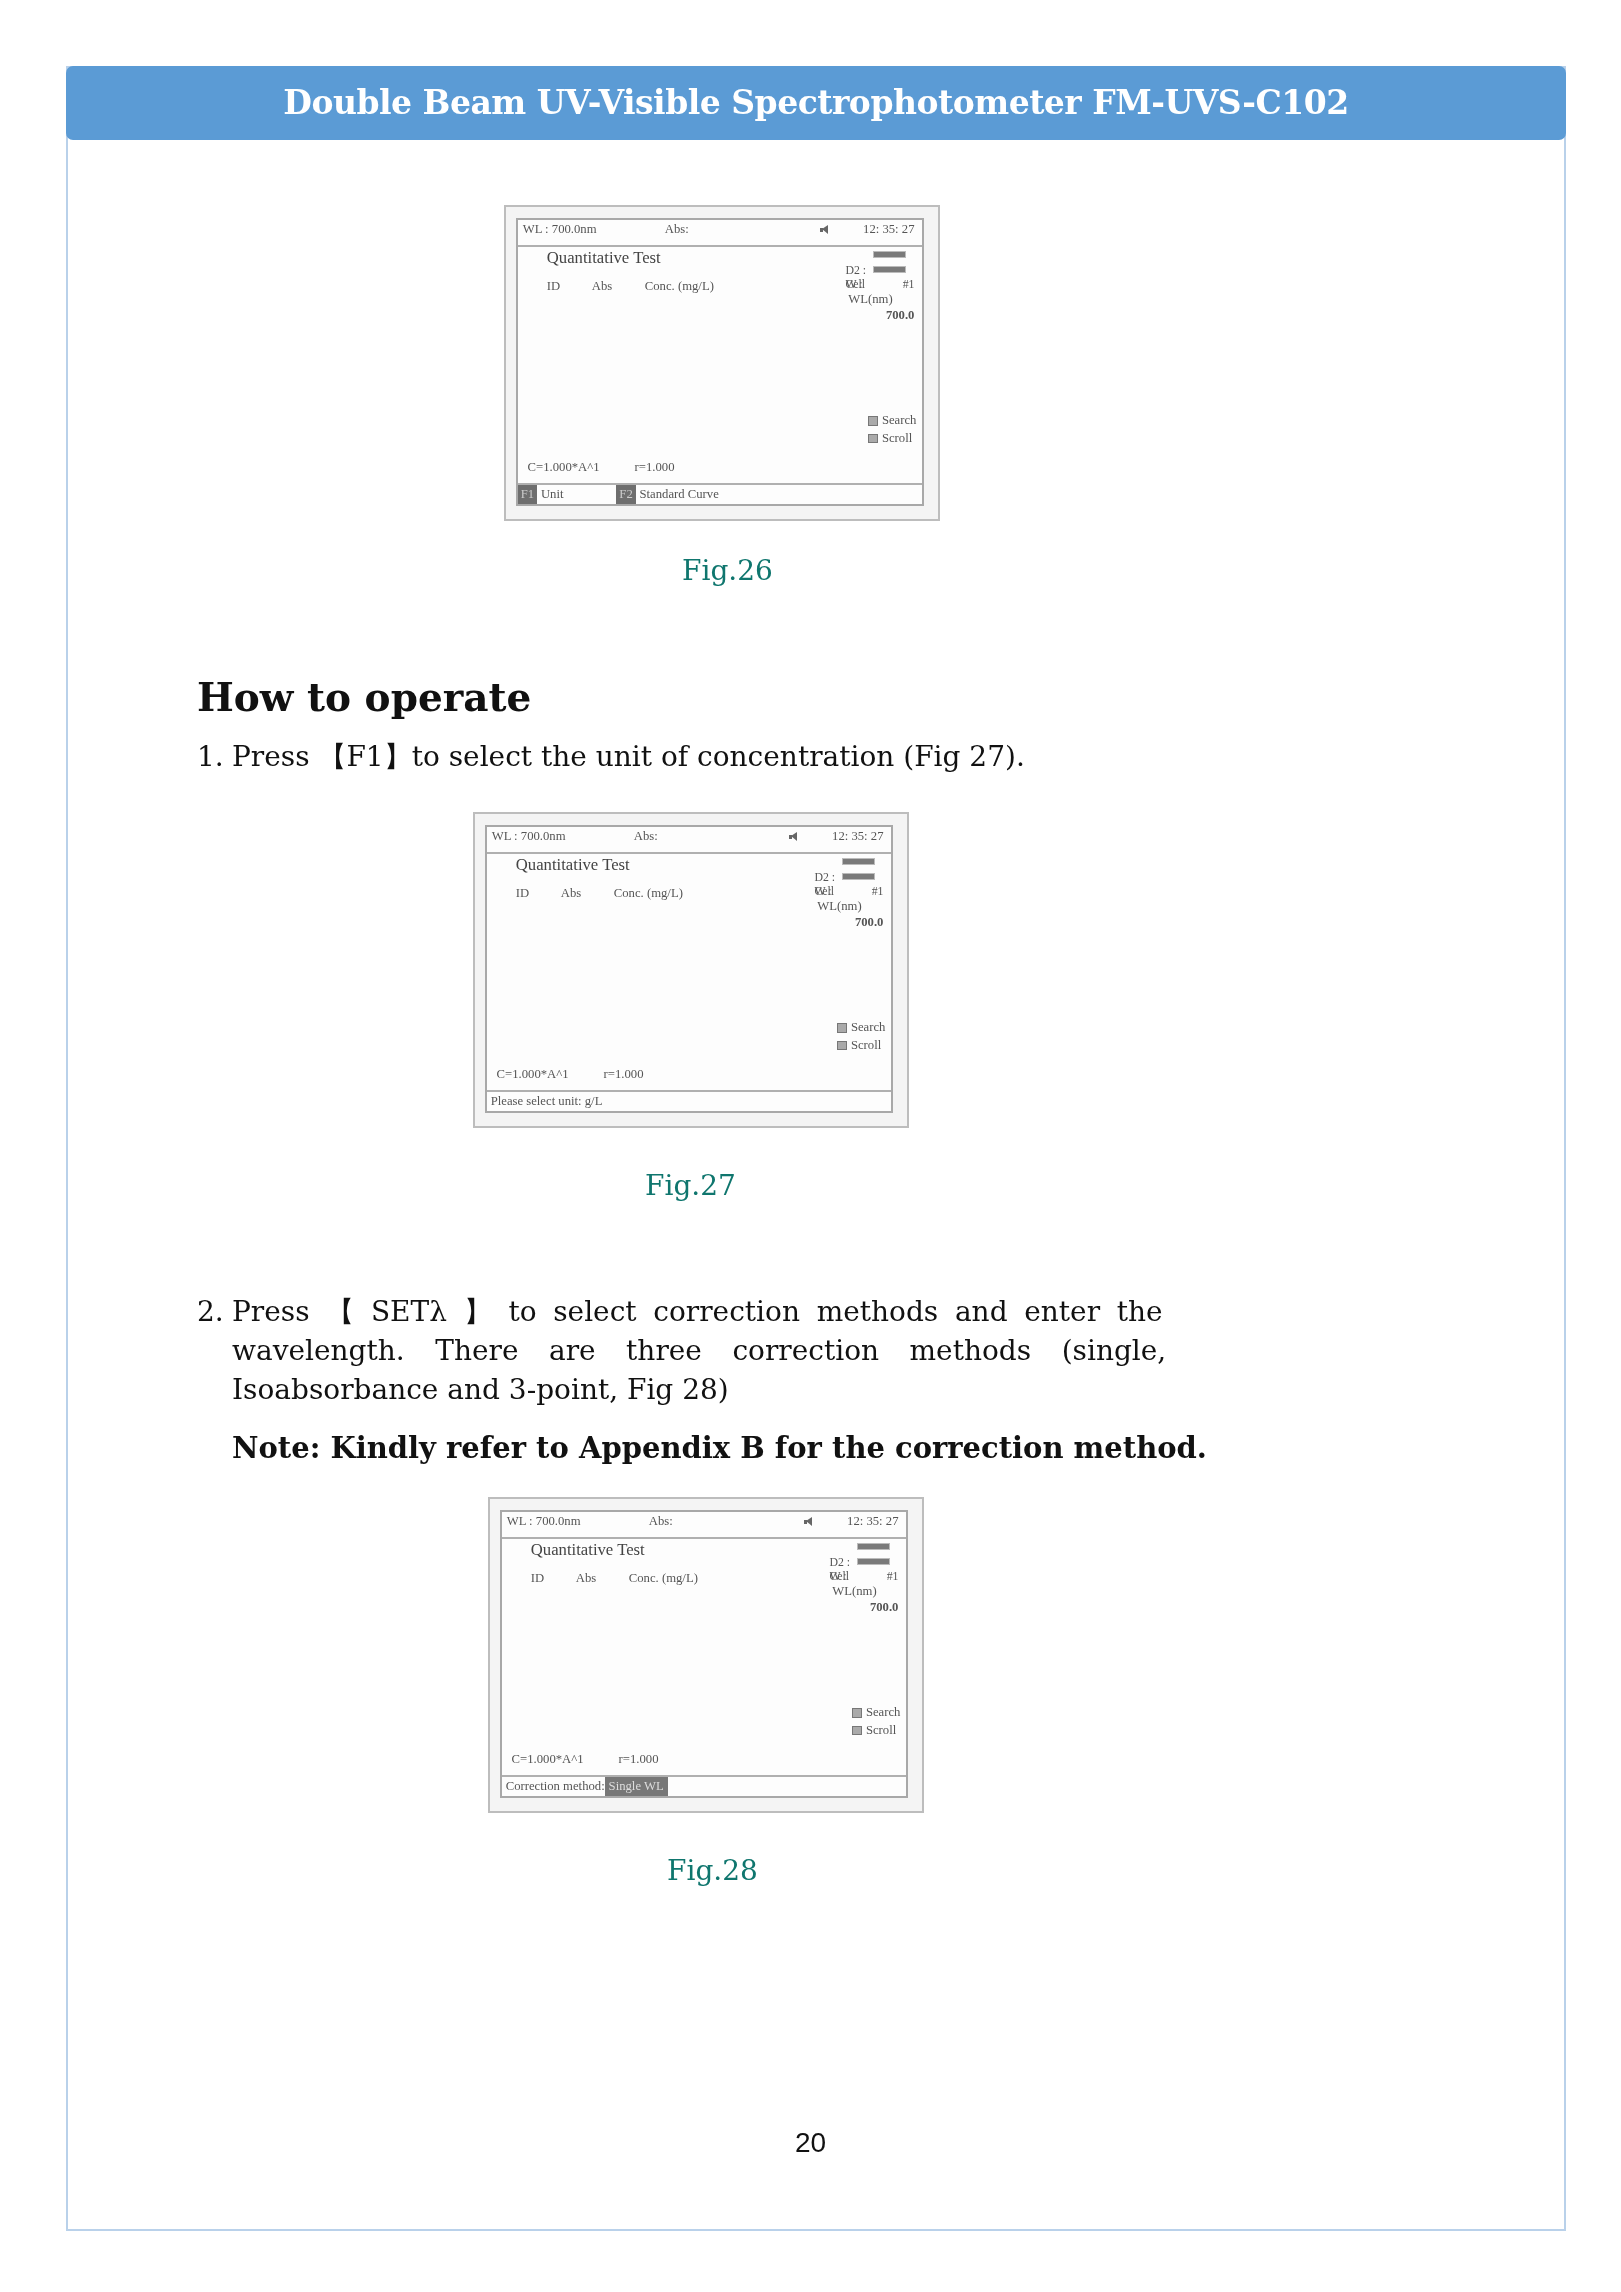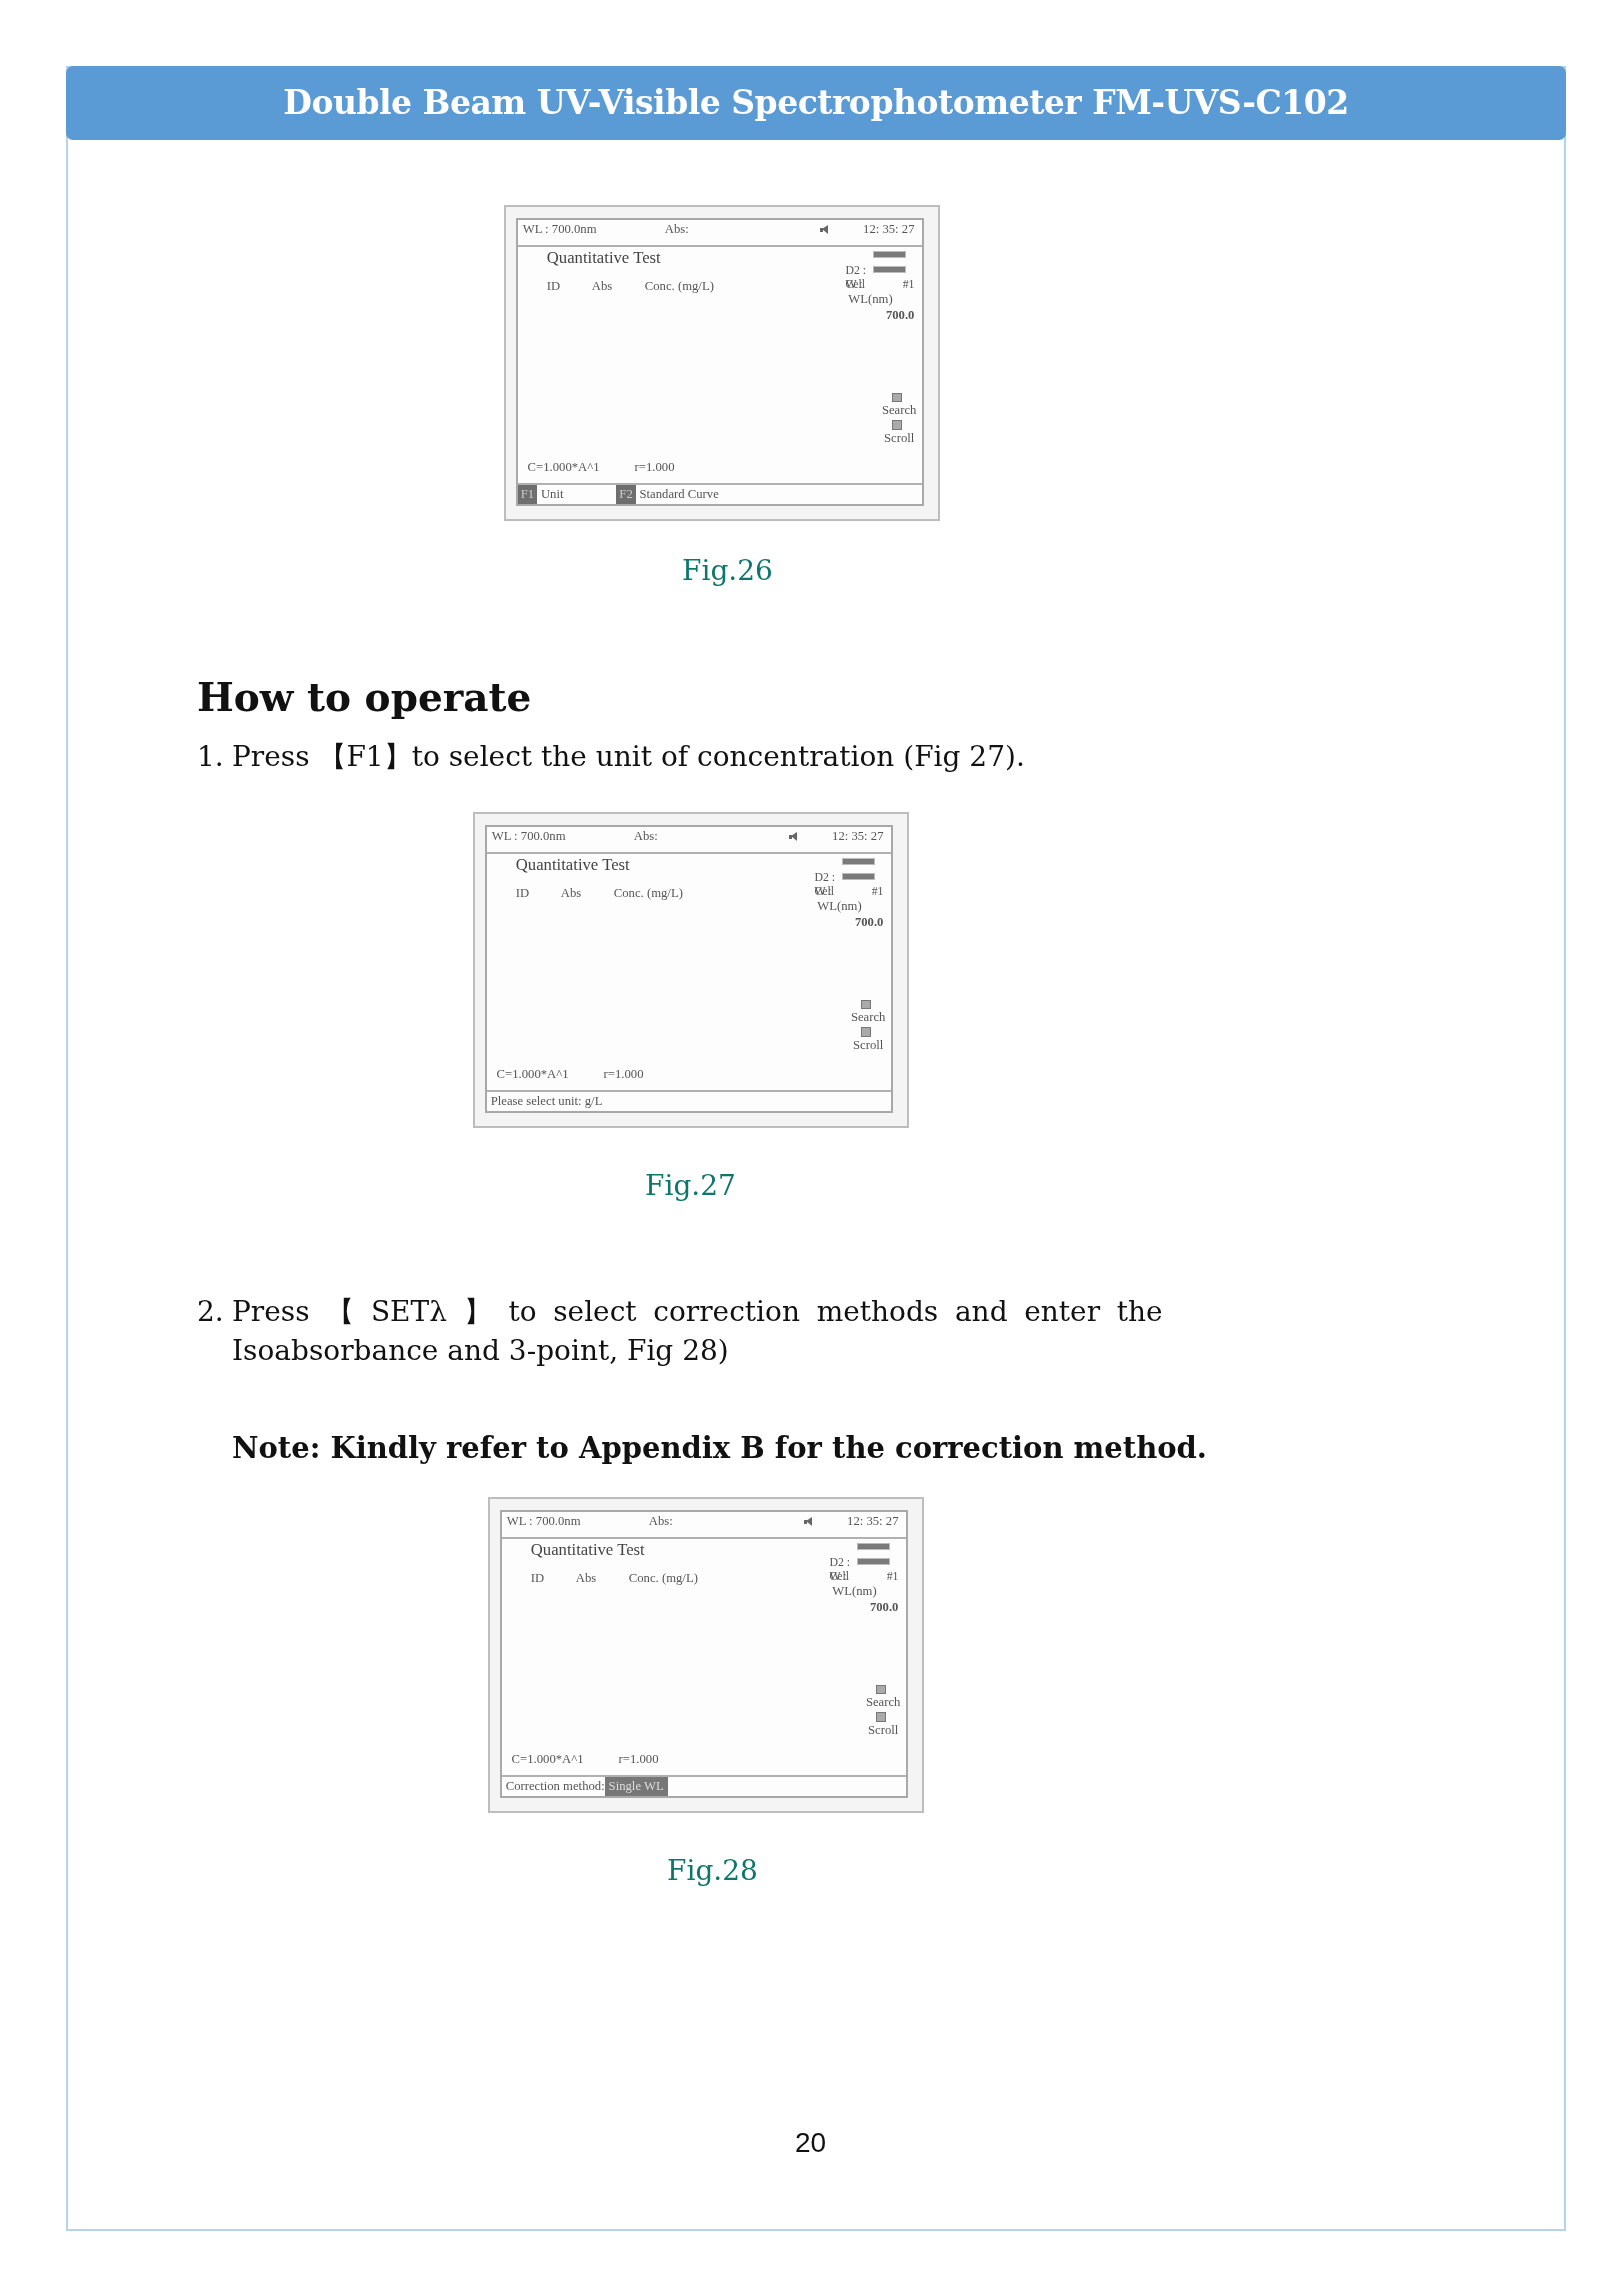--- a/index.html
+++ b/index.html
@@ -52,21 +52,21 @@
 
   .lcd-side { position: absolute; right: 5.9px; top: 27.4px; width: 71px; font-size: 11.8px; line-height: 15.7px; }
   .lamp-row { display: flex; align-items: center; height: 14.7px; }
   .lamp-row .lbl { width: 27.4px; margin-top: 32px; }
   .lamp-bar { width: 33px; height: 6.9px; background: #7a7a7a; border: 1px solid #bbb; }
   .cell-row { display: flex; justify-content: space-between; padding-right: 2px; }
   .wlnm { padding-left: 2.9px; font-size: 12.7px; }
   .wlval { text-align: right; padding-right: 2px; font-size: 12.7px; font-weight: bold; }
 
   .lcd-keys { position: absolute; right: 5.9px; bottom: 57px; font-size: 12.7px; line-height: 17.6px; }
-  .lcd-keys .k { display: flex; align-items: center; flex-direction: column; }
+  .lcd-keys .k { display: flex; align-items: center; }
   .keyglyph { display: inline-block; width: 9.8px; height: 9.8px; border: 1px solid #777; background: #aaa; margin-right: 3.9px; }
 
   .lcd-eq { position: absolute; left: 9.8px; bottom: 29px; font-size: 12.7px; white-space: nowrap; }
   .lcd-eq .r { margin-left: 35px; }
 
   .lcd-foot {
     position: absolute; left: 0; right: 0; bottom: 0; height: 21.6px;
     border-top: 2px solid #b0b0b0; line-height: 19.6px; font-size: 12.7px; white-space: nowrap;
   }
   .fkey { display: inline-block; background: #6e6e6e; color: #ccc; padding: 0 2.9px; height: 19.6px; }
@@ -188,20 +188,21 @@
     </div>
   </div>
 </div>
 <div class="fig-caption" style="left:645px; top:1169px;">Fig.27</div>
 
 <div class="para" style="left:197px; top:1292px; width:990px;">
   <div style="display:flex;">
       <span class="num">2.</span>
       <span class="justify" style="flex:1; word-spacing:7.8px;">Press  【 SETλ 】  to select correction methods and enter the</span>
     </div>
+  <div style="padding-left:35px; word-spacing:21.6px;">wavelength. There are three correction methods (single,</div>
   <div style="padding-left:35px;">Isoabsorbance and 3-point, Fig 28)</div>
 </div>
 <div class="note" style="left:232px; top:1431px;">Note: Kindly refer to Appendix B for the correction method.</div>
 
 <div class="shot-outer" style="left:488px; top:1497px;">
   <div class="lcd">
     <div class="lcd-top">
       <span class="wl">WL :  700.0nm</span>
       <span class="abs">Abs:</span>
       <span class="spk"></span>

